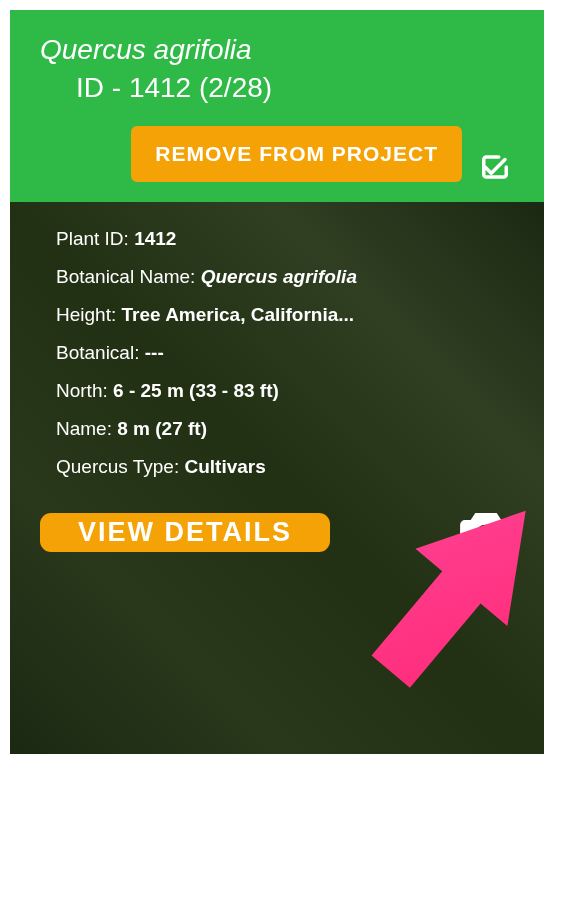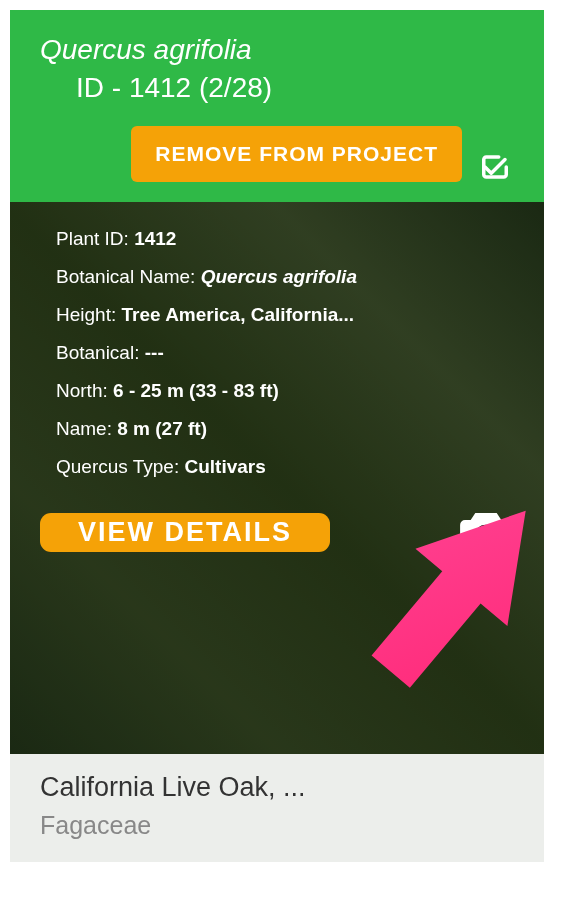--- a/index.html
+++ b/index.html
@@ -172,24 +172,20 @@
     <div class="bottom-actions">
       <button class="btn-view">VIEW DETAILS</button>
       <svg class="camera-icon" viewBox="0 0 24 20" fill="none" stroke="currentColor" stroke-width="2.2">
         <path d="M3 6h3l2-3h8l2 3h3a1 1 0 0 1 1 1v11a1 1 0 0 1-1 1H3a1 1 0 0 1-1-1V7a1 1 0 0 1 1-1z" fill="#fff" stroke="#fff"></path>
         <circle cx="12" cy="12" r="4" fill="none" stroke="#000" stroke-width="2.2"></circle>
         <circle cx="12" cy="12" r="1.2" fill="#000"></circle>
       </svg>
     </div>
   </div>
 
-  <div class="footer">
-    <div class="common-name">California Live Oak, ...</div>
-    <div class="family">Fagaceae</div>
-  </div>
 
   <svg class="arrow-overlay" viewBox="0 0 240 240">
     <defs>
       <linearGradient id="arrGrad" x1="0%" y1="0%" x2="100%" y2="100%">
         <stop offset="0%" stop-color="#ff4191"></stop>
         <stop offset="100%" stop-color="#ff2b7a"></stop>
       </linearGradient>
     </defs>
     <g transform="rotate(40 120 120)">
       <path d="M 120 10 L 180 110 L 145 110 L 145 220 L 95 220 L 95 110 L 60 110 Z" fill="url(#arrGrad)"></path>

